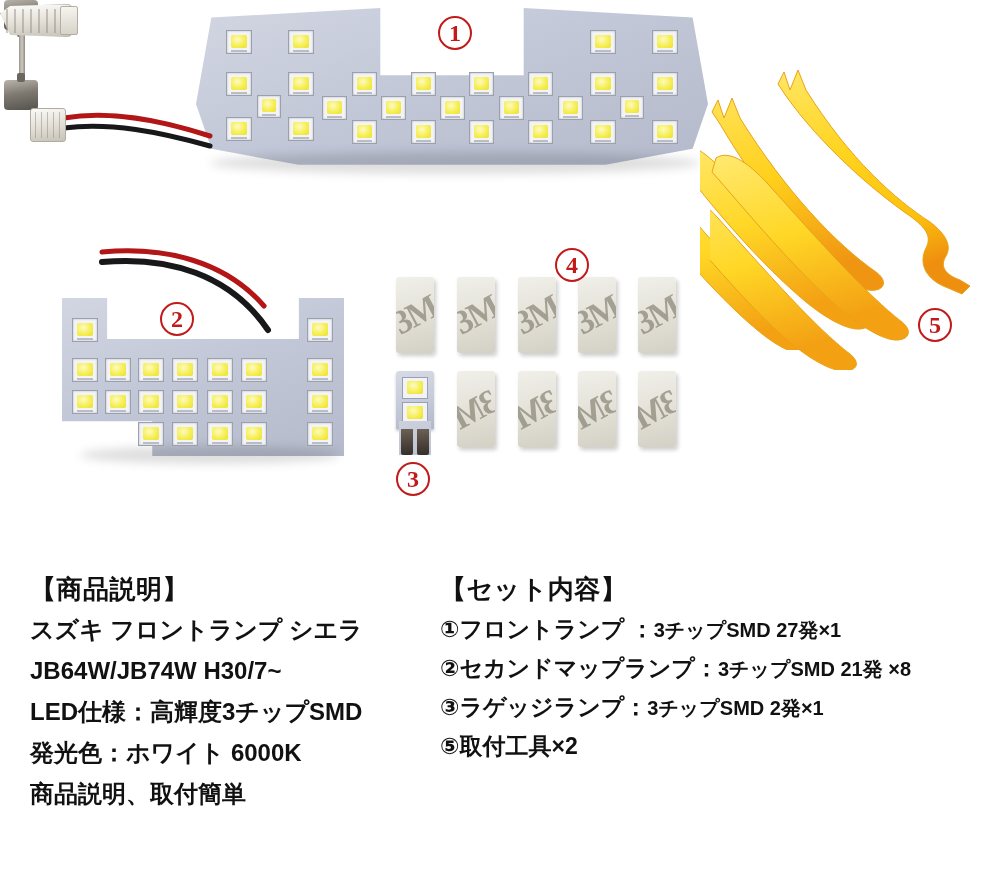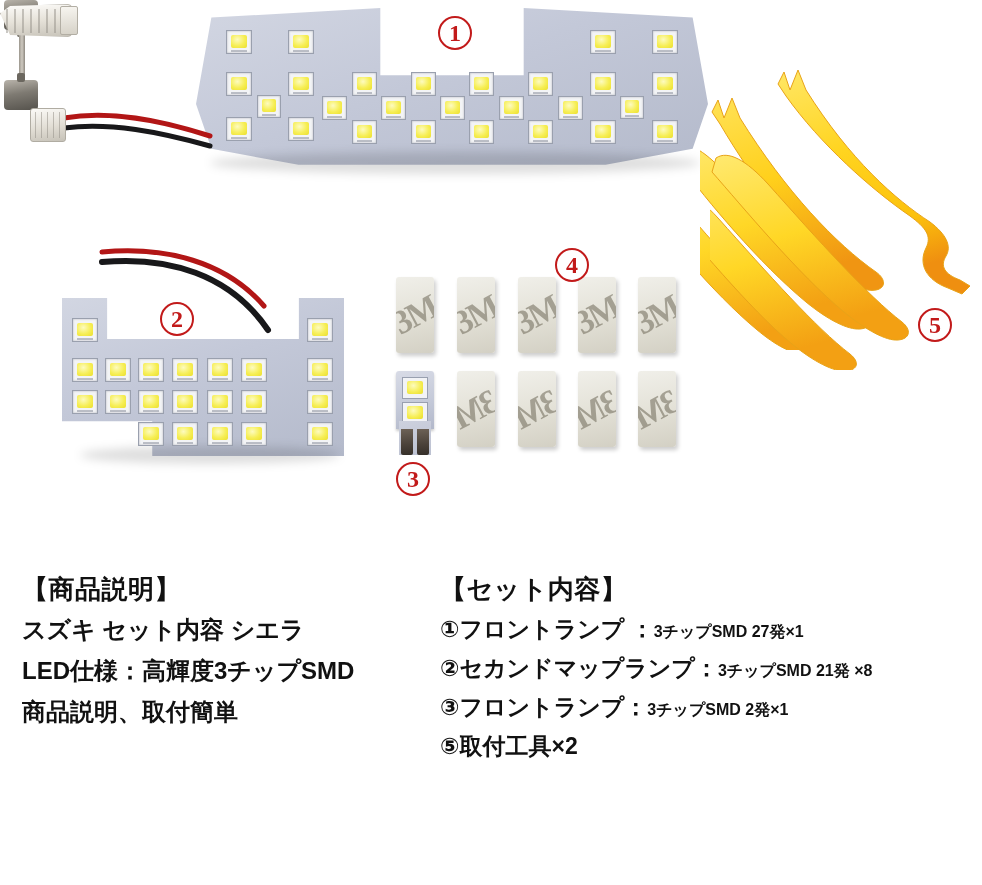--- a/index.html
+++ b/index.html
@@ -242,40 +242,40 @@
   
   #tools { position: absolute; left: 700px; top: 50px; width: 282px; height: 300px; z-index: 12; }
 
   
   #text-area {
     position: absolute;
     left: 0; top: 575px;
     width: 982px; height: 310px;
   }
   .col { position: absolute; top: 0; }
-  #col-left { left: 22px; width: 400px; }
+  #col-left { left: 30px; width: 400px; }
   #col-right { left: 440px; width: 545px; }
 
   .sec-title {
     font-size: 26px;
     font-weight: bold;
     letter-spacing: 0.5px;
     margin: 0 0 14px 0;
     line-height: 1.1;
   }
   .line {
     font-size: 24px;
     font-weight: bold;
     line-height: 1.0;
     margin-bottom: 17px;
     white-space: nowrap;
   }
   #col-right .line { font-size: 23px; margin-bottom: 16px; }
   .line .spec {
-    font-size: 16px;
+    font-size: 20px;
     font-weight: bold;
   }
   .note {
     font-size: 17px;
     font-weight: normal;
     margin-top: 8px;
     color: #1a1a1a;
     white-space: nowrap;
   }
 </style>
@@ -502,38 +502,40 @@
              C 38 168, -16 100, -48 66 Z" fill="url(#gY4)" stroke="#e8a318" stroke-width="1"></path>
   </svg>
 </div>
 
 <div class="marker" style="left:918px; top:308px;">5</div>
 
 <div id="text-area">
 
   <div class="col" id="col-left">
     <div class="sec-title">【商品説明】</div>
-    <div class="line">スズキ セット内容 シエラ</div>
+    <div class="line">スズキ フロントランプ シエラ</div>
+    <div class="line">JB64W/JB74W H30/7~</div>
     <div class="line">LED仕様：高輝度3チップSMD</div>
+    <div class="line">発光色：ホワイト 6000K</div>
     <div class="line">商品説明、取付簡単</div>
   </div>
 
   <div class="col" id="col-right">
     <div class="sec-title">【セット内容】</div>
 
     <div class="line">
       <span>①</span><span>フロントランプ ：</span><span class="spec">3チップSMD 27発×1</span>
     </div>
 
     <div class="line">
       <span>②</span><span>セカンドマップランプ：</span><span class="spec">3チップSMD 21発 ×8</span>
     </div>
 
     <div class="line">
-      <span>③</span><span>フロントランプ：</span><span class="spec">3チップSMD 2発×1</span>
+      <span>③</span><span>ラゲッジランプ：</span><span class="spec">3チップSMD 2発×1</span>
     </div>
 
 
     <div class="line">
       <span>⑤</span><span>取付工具×2</span>
     </div>
 
   </div>
 
 </div>

